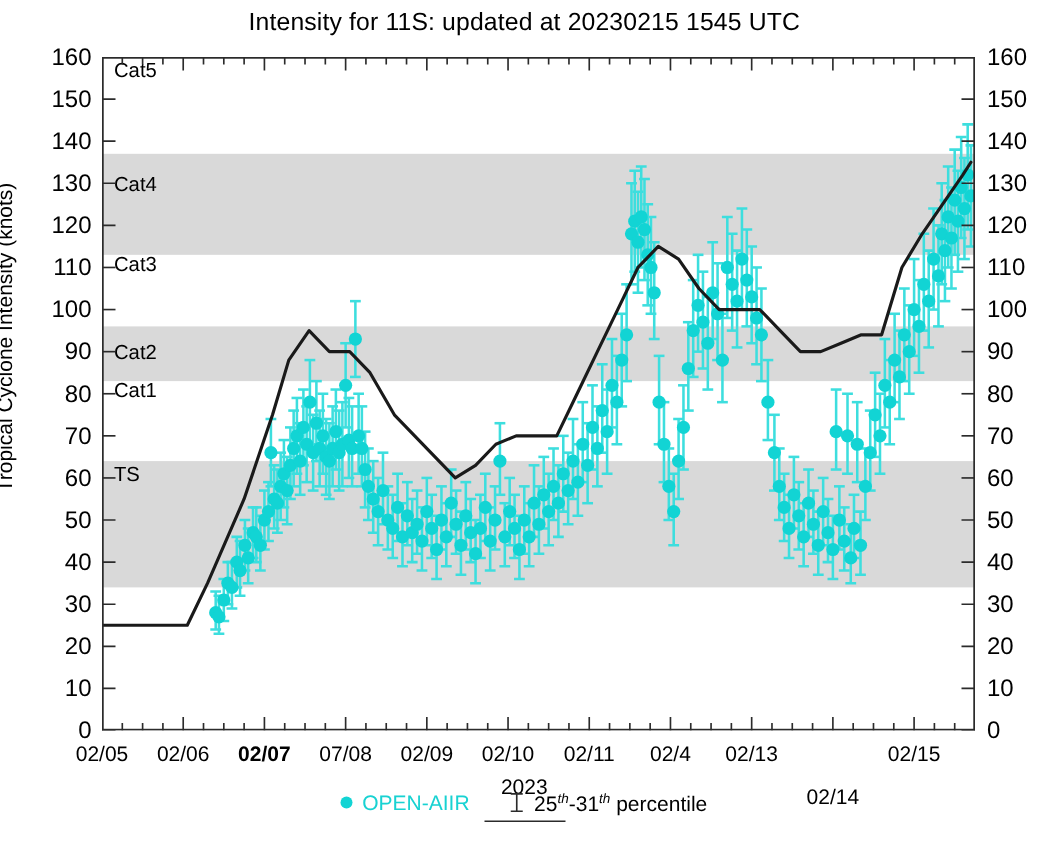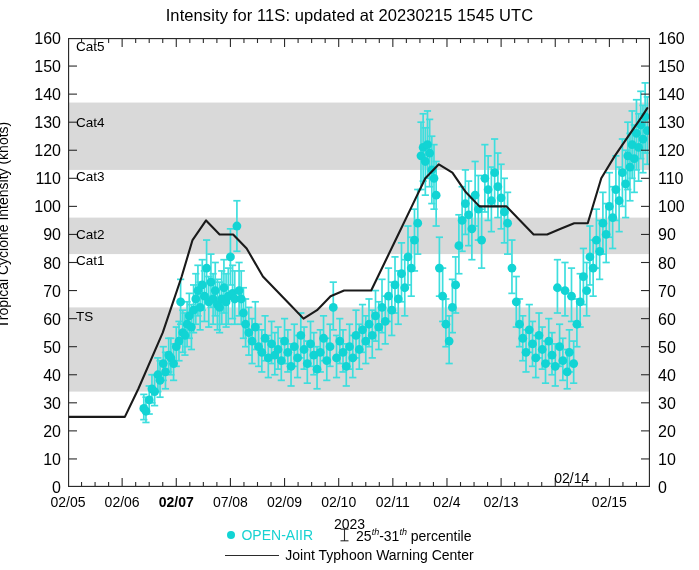--- a/index.html
+++ b/index.html
@@ -1280,21 +1280,21 @@
   <div id="xlabels">
       <div class="xtick" style="left: 34px; top: 495px; width: 68px;">02/05</div>
       <div class="xtick" style="left: 88.1395px; top: 495px; width: 68px;">02/06</div>
       <div class="xtick" style="left: 142.279px; top: 495px; width: 68px; font-weight: bold;">02/07</div>
       <div class="xtick" style="left: 196.419px; top: 495px; width: 68px;">07/08</div>
       <div class="xtick" style="left: 250.558px; top: 495px; width: 68px;">02/09</div>
       <div class="xtick" style="left: 304.698px; top: 495px; width: 68px;">02/10</div>
       <div class="xtick" style="left: 358.837px; top: 495px; width: 68px;">02/11</div>
       <div class="xtick" style="left: 412.977px; top: 495px; width: 68px;">02/4</div>
       <div class="xtick" style="left: 467.116px; top: 495px; width: 68px;">02/13</div>
-      <div class="xtick" style="left: 521.256px; top: 471px; width: 68px; text-align: right;">02/14</div>
+      <div class="xtick" style="left: 521.256px; top: 524px; width: 68px;">02/14</div>
       <div class="xtick" style="left: 575.395px; top: 495px; width: 68px;">02/15</div>
     </div>
 
   <div id="xaxis-name">2023</div>
 
   <div id="legend">
     <div class="leg-row">
       <div class="leg-item leg-cyan">
         <span class="leg-dot"></span>
         <span>OPEN-AIIR</span>
@@ -1304,18 +1304,17 @@
           <line x1="5.5" y1="1" x2="5.5" y2="13" stroke="#2b2b2b" stroke-width="1.1"></line>
           <line x1="1.5" y1="1.2" x2="9.5" y2="1.2" stroke="#2b2b2b" stroke-width="1.1"></line>
           <line x1="1.5" y1="12.8" x2="9.5" y2="12.8" stroke="#2b2b2b" stroke-width="1.1"></line>
         </svg>
         <span><span>25</span><sup>th</sup><span>-31</span><sup>th</sup><span> percentile</span></span>
       </div>
     </div>
     <div class="leg-row">
       <div class="leg-item">
         <span class="leg-line"></span>
-        <span>Joint Typhoon Warning Center</span>
       </div>
     </div>
   </div>
 
 </div>
 
 </body></html>

